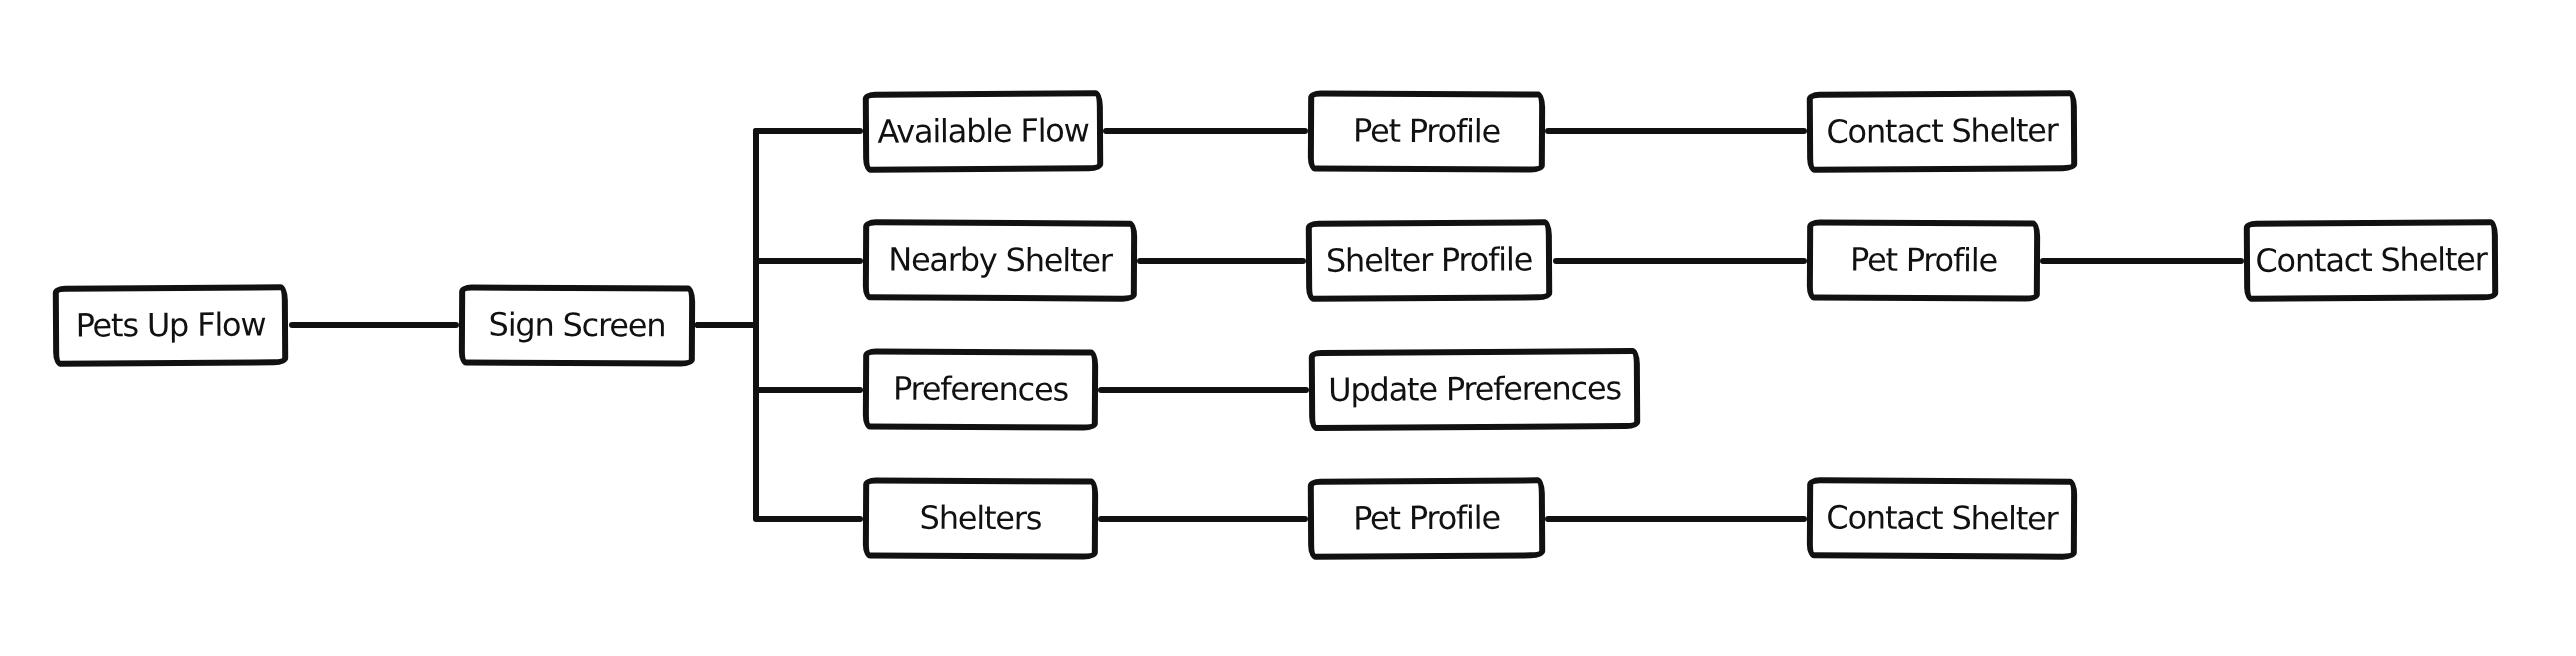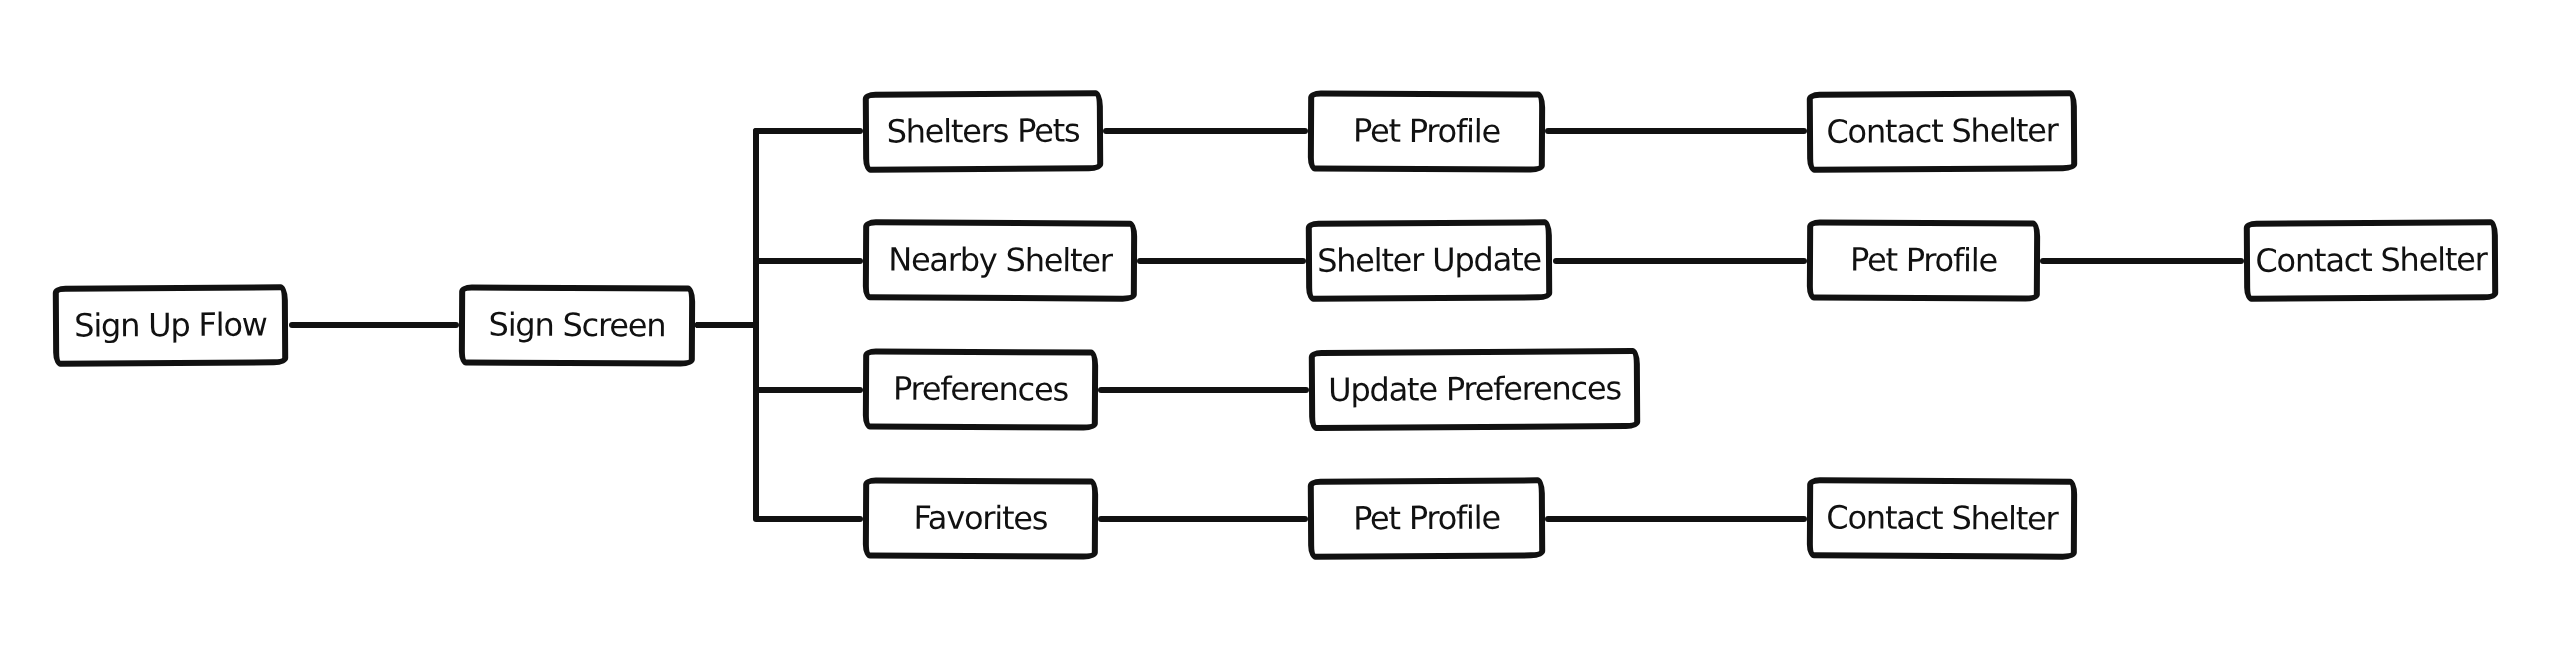--- a/index.html
+++ b/index.html
@@ -63,54 +63,54 @@
     <div class="edge" style="left: 753px; top: 516px; width: 110px; height: 5.6px;"></div>
     <div class="edge" style="left: 1103px; top: 128px; width: 205px; height: 5.6px;"></div>
     <div class="edge" style="left: 1545px; top: 128px; width: 262px; height: 5.6px;"></div>
     <div class="edge" style="left: 1137px; top: 258px; width: 169px; height: 5.6px;"></div>
     <div class="edge" style="left: 1553px; top: 258px; width: 254px; height: 5.6px;"></div>
     <div class="edge" style="left: 2040px; top: 258px; width: 204px; height: 5.6px;"></div>
     <div class="edge" style="left: 1098px; top: 387px; width: 211px; height: 5.6px;"></div>
     <div class="edge" style="left: 1098px; top: 516px; width: 210px; height: 5.6px;"></div>
     <div class="edge" style="left: 1545px; top: 516px; width: 262px; height: 5.6px;"></div>
     <div class="node tilt-a" style="left: 53px; top: 285px; width: 235px; height: 81px;">
-      <span class="label">Sign Up Flow</span>
+      <span class="label">Pets Up Flow</span>
     </div>
     <div class="node tilt-b" style="left: 459px; top: 285px; width: 236px; height: 81px;">
       <span class="label">Sign Screen</span>
     </div>
     <div class="node tilt-a" style="left: 863px; top: 91px; width: 240px; height: 81px;">
-      <span class="label">Shelters Pets</span>
+      <span class="label">Available Flow</span>
     </div>
     <div class="node tilt-b" style="left: 1308px; top: 91px; width: 237px; height: 81px;">
       <span class="label">Pet Profile</span>
     </div>
     <div class="node tilt-a" style="left: 1807px; top: 91px; width: 270px; height: 81px;">
       <span class="label">Contact Shelter</span>
     </div>
     <div class="node tilt-b" style="left: 863px; top: 220px; width: 274px; height: 81px;">
       <span class="label">Nearby Shelter</span>
     </div>
     <div class="node tilt-a" style="left: 1306px; top: 220px; width: 246px; height: 81px;">
-      <span class="label">Shelter Update</span>
+      <span class="label">Shelter Profile</span>
     </div>
     <div class="node tilt-b" style="left: 1807px; top: 220px; width: 233px; height: 81px;">
       <span class="label">Pet Profile</span>
     </div>
     <div class="node tilt-a" style="left: 2244px; top: 220px; width: 254px; height: 81px;">
       <span class="label">Contact Shelter</span>
     </div>
     <div class="node tilt-b" style="left: 863px; top: 349px; width: 235px; height: 81px;">
       <span class="label">Preferences</span>
     </div>
     <div class="node tilt-a" style="left: 1309px; top: 349px; width: 331px; height: 81px;">
       <span class="label">Update Preferences</span>
     </div>
     <div class="node tilt-b" style="left: 863px; top: 478px; width: 235px; height: 81px;">
-      <span class="label">Favorites</span>
+      <span class="label">Shelters</span>
     </div>
     <div class="node tilt-a" style="left: 1308px; top: 478px; width: 237px; height: 81px;">
       <span class="label">Pet Profile</span>
     </div>
     <div class="node tilt-b" style="left: 1807px; top: 478px; width: 270px; height: 81px;">
       <span class="label">Contact Shelter</span>
     </div>
   </div>
 
 

